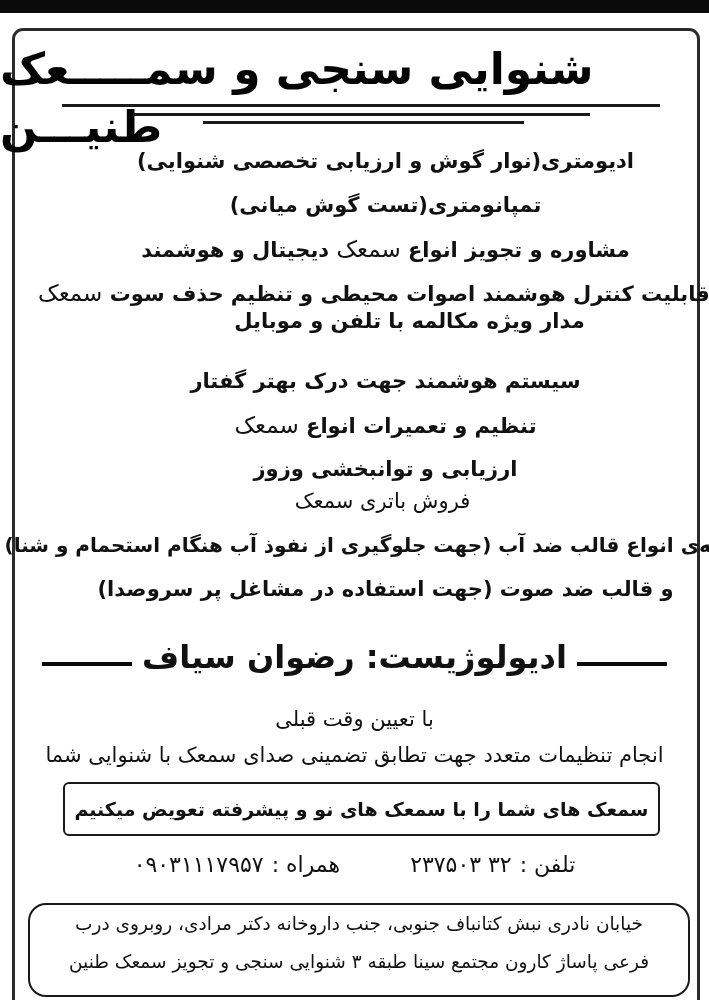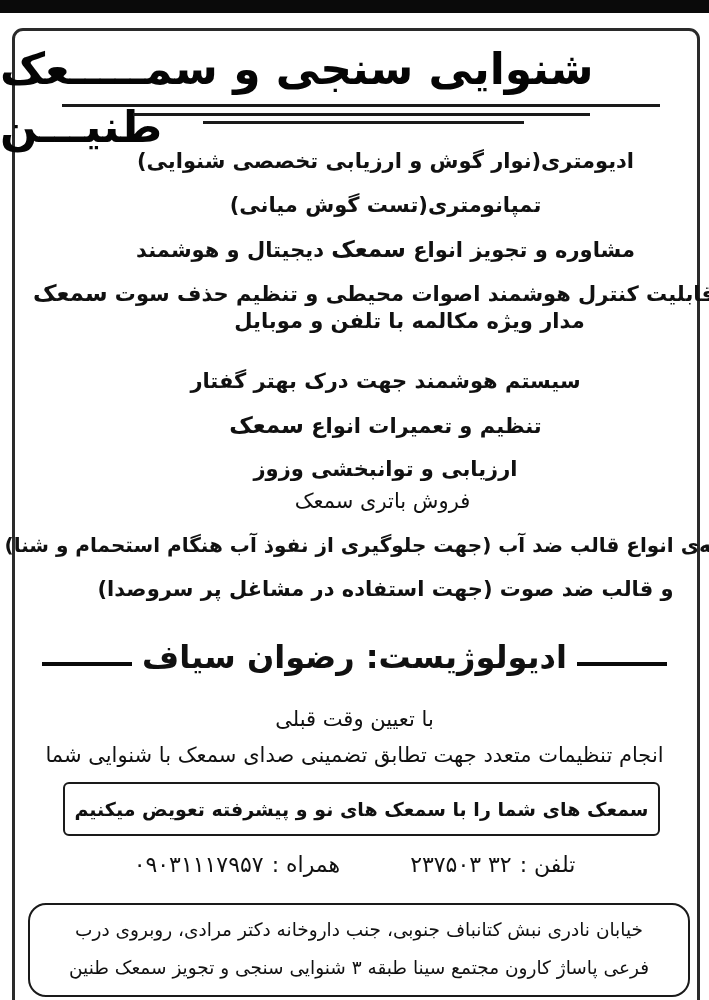--- a/index.html
+++ b/index.html
@@ -49,21 +49,21 @@
   .line {
     position: absolute;
     left: 0; width: 709px;
     direction: rtl;
     text-align: center;
     font-size: 21px;
     line-height: 30px;
     white-space: nowrap;
   }
   .line.bold { font-weight: bold; margin-left: 31px; }
-  .line .em { font-weight: bold; font-size: 23px; }
+  .line .em { font-weight: normal; font-size: 23px; }
   .line.wide { font-size: 20px; letter-spacing: -0.3px; }
   .audiologist {
     position: absolute;
     left: 0; width: 709px;
     top: 632px;
     height: 50px;
     display: flex;
     align-items: center;
     justify-content: center;
     direction: rtl;
@@ -110,21 +110,20 @@
   .contact-row .num { letter-spacing: 2px; font-size: 22px; }
   .address-box {
     position: absolute;
     left: 28px; top: 903px;
     width: 662px; height: 94px;
     border: 2px solid #1a1a1a;
     border-radius: 18px;
     box-sizing: border-box;
     direction: rtl;
     text-align: center;
-    padding-top: 6px;
   }
   .address-box .addr-line {
     font-size: 18.5px;
     line-height: 38px;
     white-space: nowrap;
     letter-spacing: -0.2px;
   }
 </style>
 </head>
 <body>

